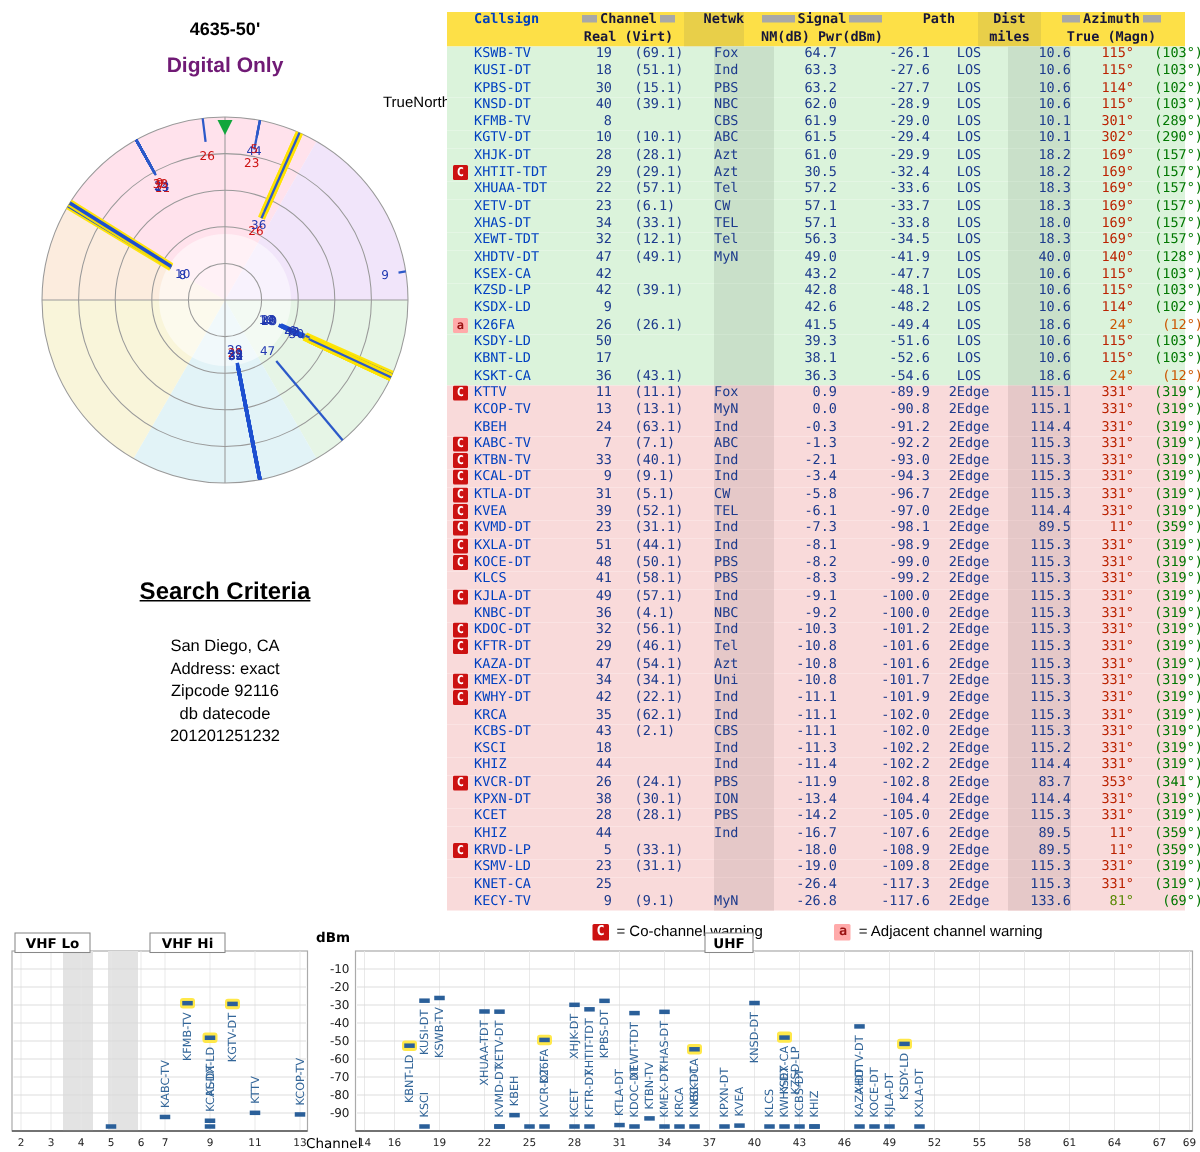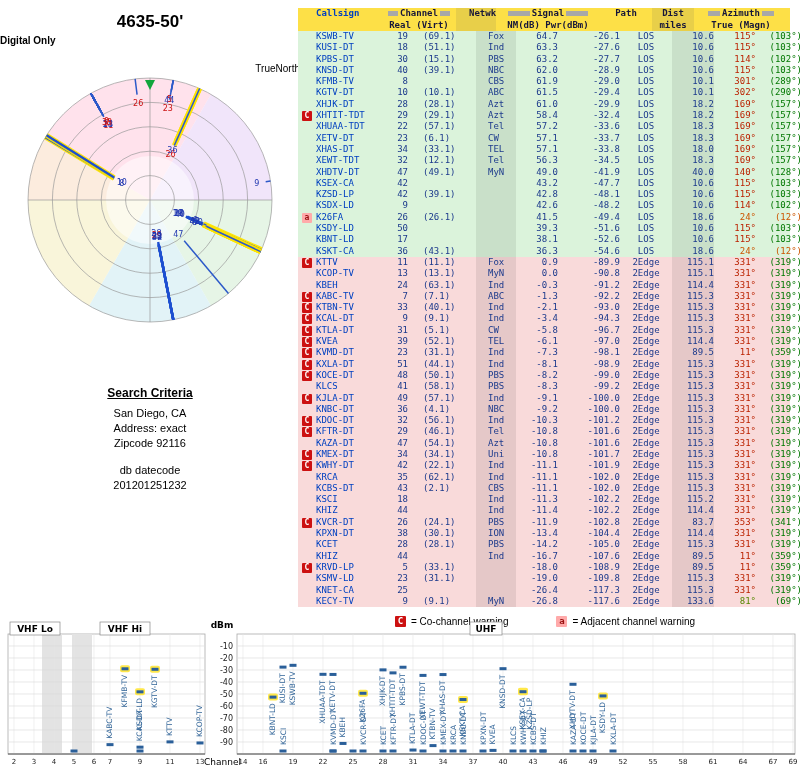--- a/index.html
+++ b/index.html
@@ -1,41 +1,41 @@
 <!DOCTYPE html>
 <html><head>
 <meta charset="utf-8">
 <style>
 *{box-sizing:border-box;margin:0;padding:0}
 html,body{background:#fff}
 body{width:800px;height:768px;font-family:"Liberation Sans",sans-serif}
 #page{position:relative;width:800px;height:768px;overflow:hidden;background:#fff}
 .abs{position:absolute}
-#title{top:12px;left:0;width:300px;text-align:center;font-size:17px;font-weight:bold;color:#000}
-#subtitle{top:35px;left:0;width:300px;font-size:10px;font-weight:bold;color:#000000}
+#title{top:12px;left:0;width:300px;text-align:center;font-size:12px;font-weight:bold;color:#000}
+#subtitle{top:35px;left:0;width:300px;text-align:center;font-size:14px;font-weight:bold;color:#701a75}
 #northlbl{top:63px;left:0;width:300px;text-align:right;font-size:10px;color:#000}
 #polar{left:14px;top:62px}
 #search{top:386px;left:0;width:300px;text-align:center;font-size:11px;color:#000}
-#search h3{font-size:12px;text-decoration:underline;margin-bottom:6px;font-weight:bold}
+#search h3{font-size:16px;text-decoration:underline;margin-bottom:20px;font-weight:bold}
 #search .line{line-height:15px}
-#datecode{margin-top:12px}
+#datecode{margin-top:0}
 #datecode div{line-height:15px}
 #link{top:585px;left:0;width:300px;text-align:center;font-size:11px}
 #link a{color:#0000cc}
 #sigtable{left:298px;top:8px;width:492px;font-family:"DejaVu Sans Mono",monospace;font-size:9px;color:#1c3a8c}
 .trow{display:flex;height:11.3px;line-height:11.3px;padding-left:4px}
 .hrow{height:11.5px;line-height:11.5px;font-weight:bold;color:#16163a;background:#fde047}
 .los{background:#dbf3db}
 .edge{background:#f9dada}
 .cell{flex:none;white-space:pre;overflow:hidden}
 .c-warn{width:14px}
 .c-call{width:66px;color:#0040c0}
 .c-real{width:26px;text-align:right}
 .c-virt{width:68px;padding-left:15px}
-.c-net{width:40px;padding-left:12px}
+.c-net{width:40px;padding-left:0}
 .c-nm{width:42px;text-align:right}
 .c-pwr{width:62px;text-align:right}
 .c-path{width:52px;text-align:center}
 .c-dist{width:42px;text-align:right}
 .c-true{width:42px;text-align:right}
 .c-magn{width:52px;text-align:right;padding-right:6px}
 .w74{width:74px;text-align:center}
 .w104{width:104px;text-align:center}
 .w94{width:94px;text-align:center}
 .hrow .c-net{padding-left:13px;text-align:center}
@@ -296,21 +296,21 @@
           <span class="cell c-dist shade">18.2</span>
           <span class="cell c-true az-true">169°</span>
           <span class="cell c-magn az-magn">(157°)</span>
         </div>
         <div class="trow los">
           <span class="cell c-warn"><span class="wc">C</span></span>
           <span class="cell c-call">XHTIT-TDT</span>
           <span class="cell c-real">29</span>
           <span class="cell c-virt">(29.1)</span>
           <span class="cell c-net shade">Azt</span>
-          <span class="cell c-nm">58.4</span>
+          <span class="cell c-nm">30.5</span>
           <span class="cell c-pwr">-32.4</span>
           <span class="cell c-path">LOS</span>
           <span class="cell c-dist shade">18.2</span>
           <span class="cell c-true az-true">169°</span>
           <span class="cell c-magn az-magn">(157°)</span>
         </div>
         <div class="trow los">
           <span class="cell c-warn"></span>
           <span class="cell c-call">XHUAA-TDT</span>
           <span class="cell c-real">22</span>

